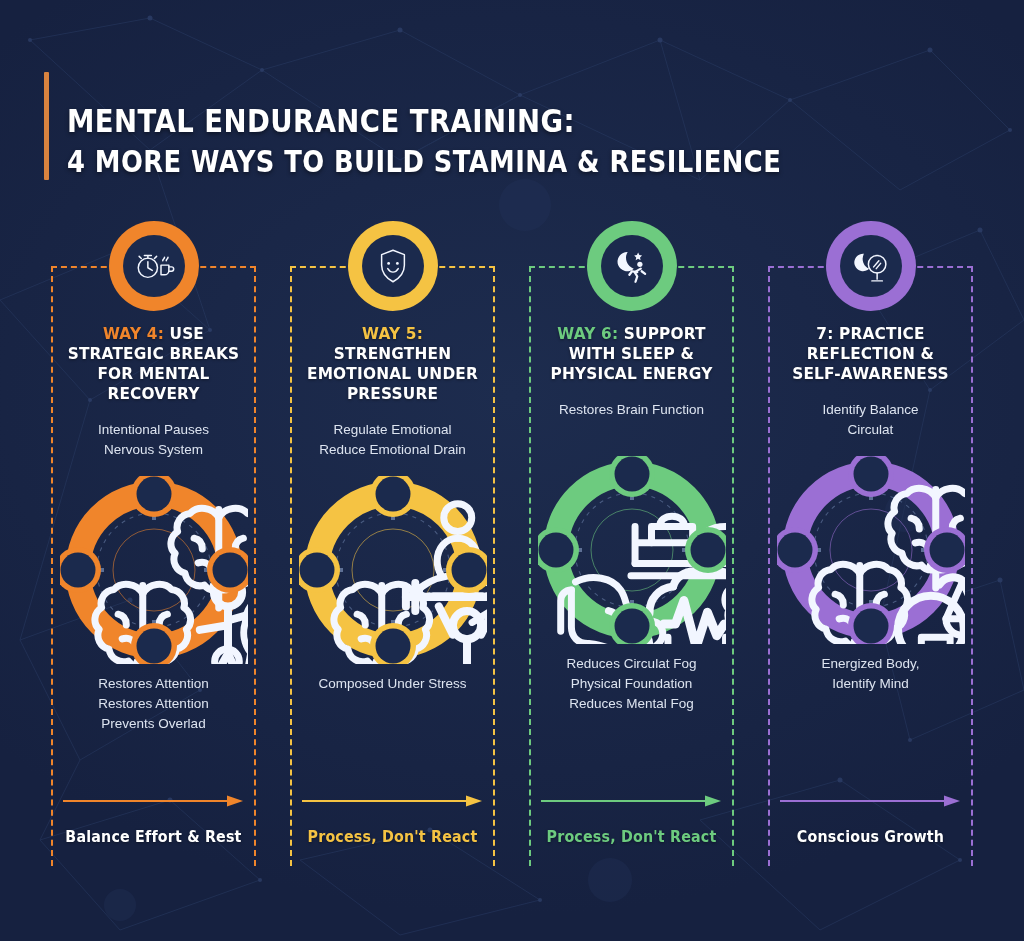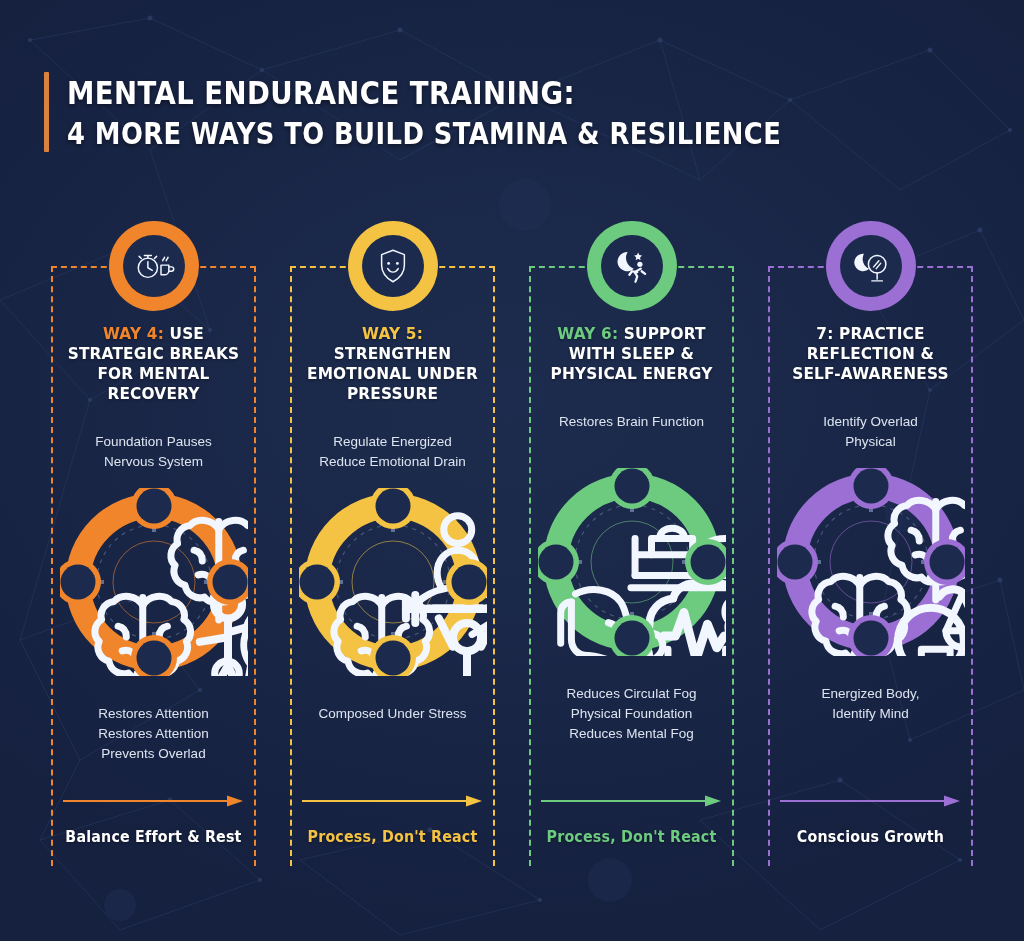--- a/index.html
+++ b/index.html
@@ -18,21 +18,21 @@
     overflow: hidden;
   }
   #netbg { position: absolute; inset: 0; z-index: 0; opacity: .55; }
 
   
   .title-wrap {
     position: absolute; left: 44px; top: 72px; z-index: 5;
     display: flex; align-items: stretch; gap: 18px;
   }
   .title-bar { width: 5px; background: #d9833f; border-radius: 1px; }
-  .title-lines { padding-top: 2px; }
+  .title-lines { padding-top: 2px; margin-top: 28px; }
   .title-l1, .title-l2 {
     color: #ffffff;
     font-family: "DejaVu Sans", sans-serif;
     font-weight: bold;
     letter-spacing: .5px;
     text-transform: uppercase;
     transform: scaleX(.86);
     transform-origin: left center;
     white-space: nowrap;
     text-shadow: 0 2px 5px rgba(0,0,0,.45);
@@ -81,26 +81,26 @@
     font-family: "DejaVu Sans", sans-serif;
     font-weight: bold; font-size: 16.5px; line-height: 20px;
     letter-spacing: .2px; color: #ffffff; text-transform: uppercase;
     transform: scaleX(.93);
     text-shadow: 0 1px 3px rgba(0,0,0,.4);
   }
   .heading .way { color: var(--accent); }
   .col-4 .heading .way { color: #ffffff; }
 
   .blurb {
-    margin-top: 28px; width: 100%;
+    margin-top: 16px; width: 100%;
     text-align: center; color: #dde4f0;
     font-size: 13.5px; line-height: 20px; font-weight: 400;
   }
   .blurb.top { min-height: 44px; }
-  .blurb.bottom { margin-top: 28px; }
+  .blurb.bottom { margin-top: 10px; }
 
   
   .ring-slot {
     margin-top: 12px;
     width: 188px; height: 188px; position: relative;
   }
   .ring-slot svg { width: 188px; height: 188px; display: block; }
 
   .spacer { flex: 1 1 auto; }
 
@@ -199,21 +199,21 @@
                 </g>
               </svg>
         </div>
       </div>
 
       <div class="heading">
         <span class="way">WAY 4:</span><span> USE STRATEGIC BREAKS FOR MENTAL RECOVERY</span>
       </div>
 
       <div class="blurb top">
-            <div>Foundation Pauses</div>
+            <div>Intentional Pauses</div>
             <div>Nervous System</div>
           </div>
 
       <div class="ring-slot">
             <svg viewBox="0 0 188 188">
     <circle cx="94" cy="94" r="76" fill="none" stroke="#F0852B" stroke-width="25"></circle>
     <circle cx="94" cy="94" r="57" fill="none" stroke="#55688f" stroke-width="1.1" stroke-dasharray="4 5" opacity=".8"></circle>
     <circle cx="94" cy="94" r="41" fill="none" stroke="#F0852B" stroke-width="1" opacity=".55"></circle>
     <circle cx="94" cy="94" r="3" fill="#55688f" opacity="0"></circle>
     <g fill="#6a7da3" opacity=".85">
@@ -323,21 +323,21 @@
                 </g>
               </svg>
         </div>
       </div>
 
       <div class="heading">
         <span class="way">WAY 5:</span><span> STRENGTHEN EMOTIONAL UNDER PRESSURE</span>
       </div>
 
       <div class="blurb top">
-            <div>Regulate Energized</div>
+            <div>Regulate Emotional</div>
             <div>Reduce Emotional Drain</div>
           </div>
 
       <div class="ring-slot">
             <svg viewBox="0 0 188 188">
     <circle cx="94" cy="94" r="76" fill="none" stroke="#F5C343" stroke-width="25"></circle>
     <circle cx="94" cy="94" r="57" fill="none" stroke="#55688f" stroke-width="1.1" stroke-dasharray="4 5" opacity=".8"></circle>
     <circle cx="94" cy="94" r="41" fill="none" stroke="#F5C343" stroke-width="1" opacity=".55"></circle>
     <circle cx="94" cy="94" r="3" fill="#55688f" opacity="0"></circle>
     <g fill="#6a7da3" opacity=".85">
@@ -568,22 +568,22 @@
                 </g>
               </svg>
         </div>
       </div>
 
       <div class="heading">
         <span class="way">7: PRACTICE</span><span> REFLECTION &amp; SELF-AWARENESS</span>
       </div>
 
       <div class="blurb top">
-            <div>Identify Overlad</div>
-            <div>Physical</div>
+            <div>Identify Balance</div>
+            <div>Circulat</div>
           </div>
 
       <div class="ring-slot">
             <svg viewBox="0 0 188 188">
     <circle cx="94" cy="94" r="76" fill="none" stroke="#9B6FD4" stroke-width="25"></circle>
     <circle cx="94" cy="94" r="57" fill="none" stroke="#55688f" stroke-width="1.1" stroke-dasharray="4 5" opacity=".8"></circle>
     <circle cx="94" cy="94" r="41" fill="none" stroke="#9B6FD4" stroke-width="1" opacity=".55"></circle>
     <circle cx="94" cy="94" r="3" fill="#55688f" opacity="0"></circle>
     <g fill="#6a7da3" opacity=".85">
       <rect x="92" y="40" width="4" height="4"></rect>

